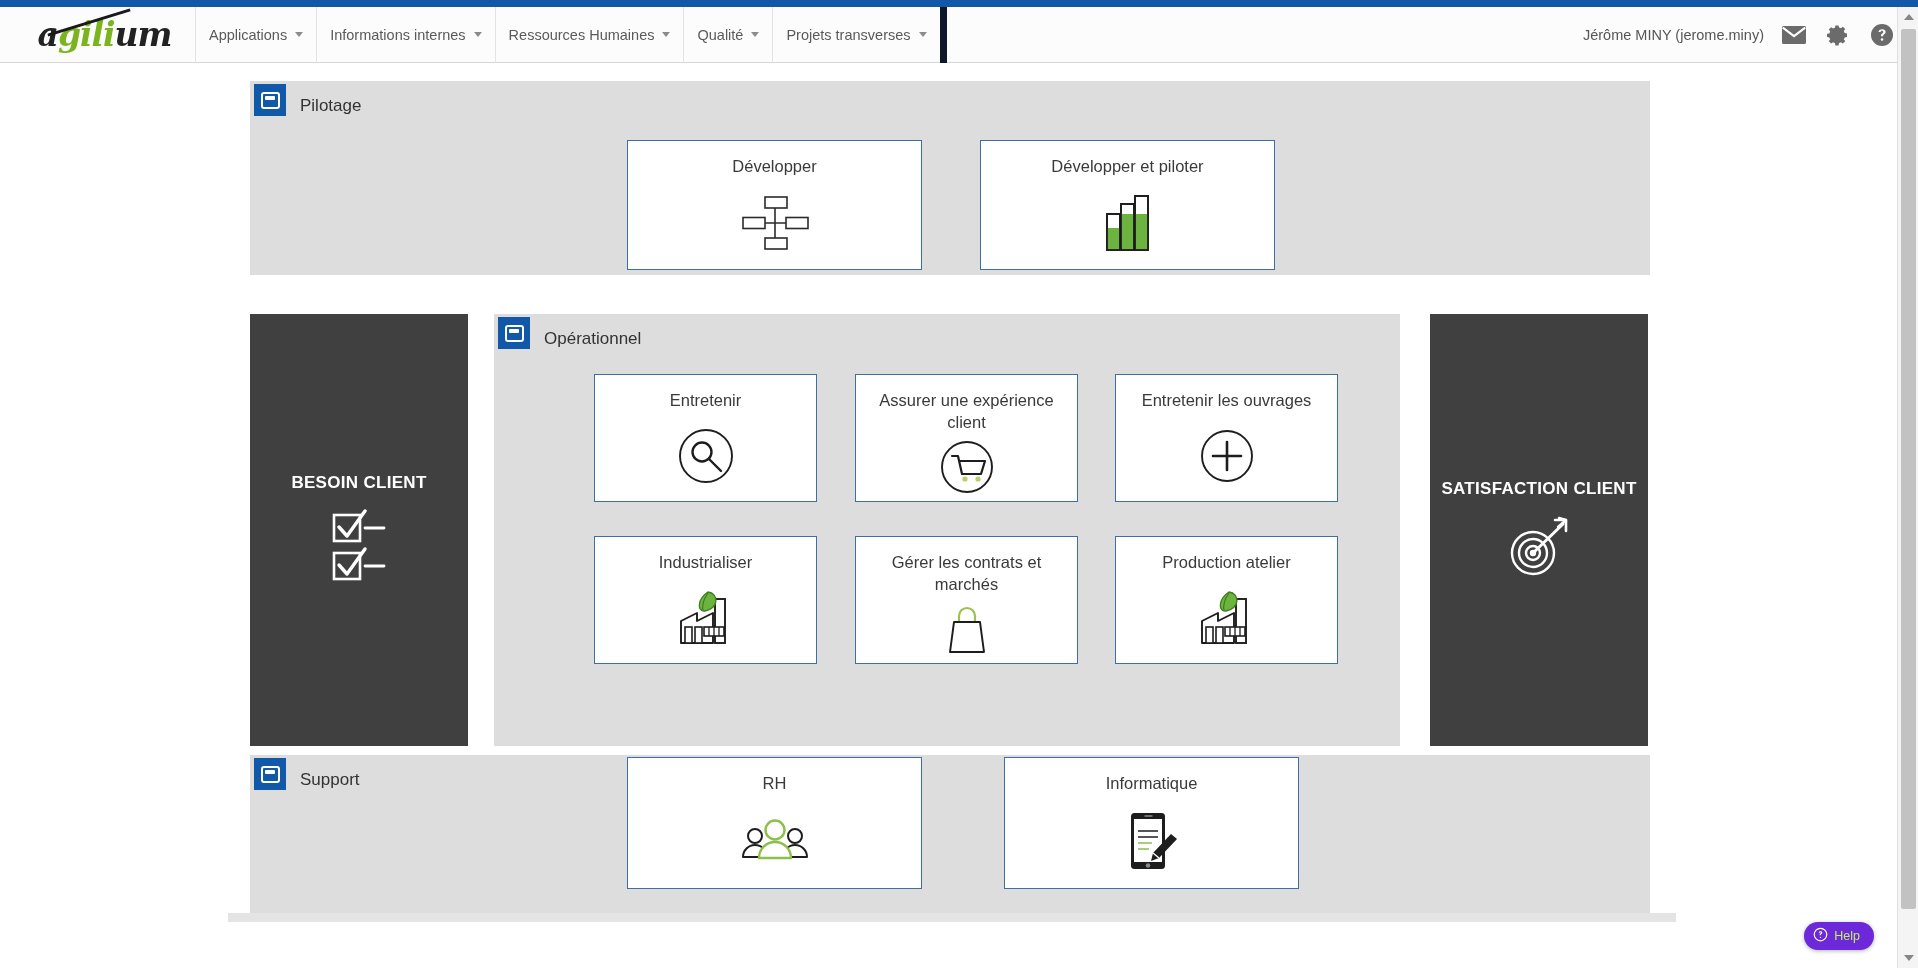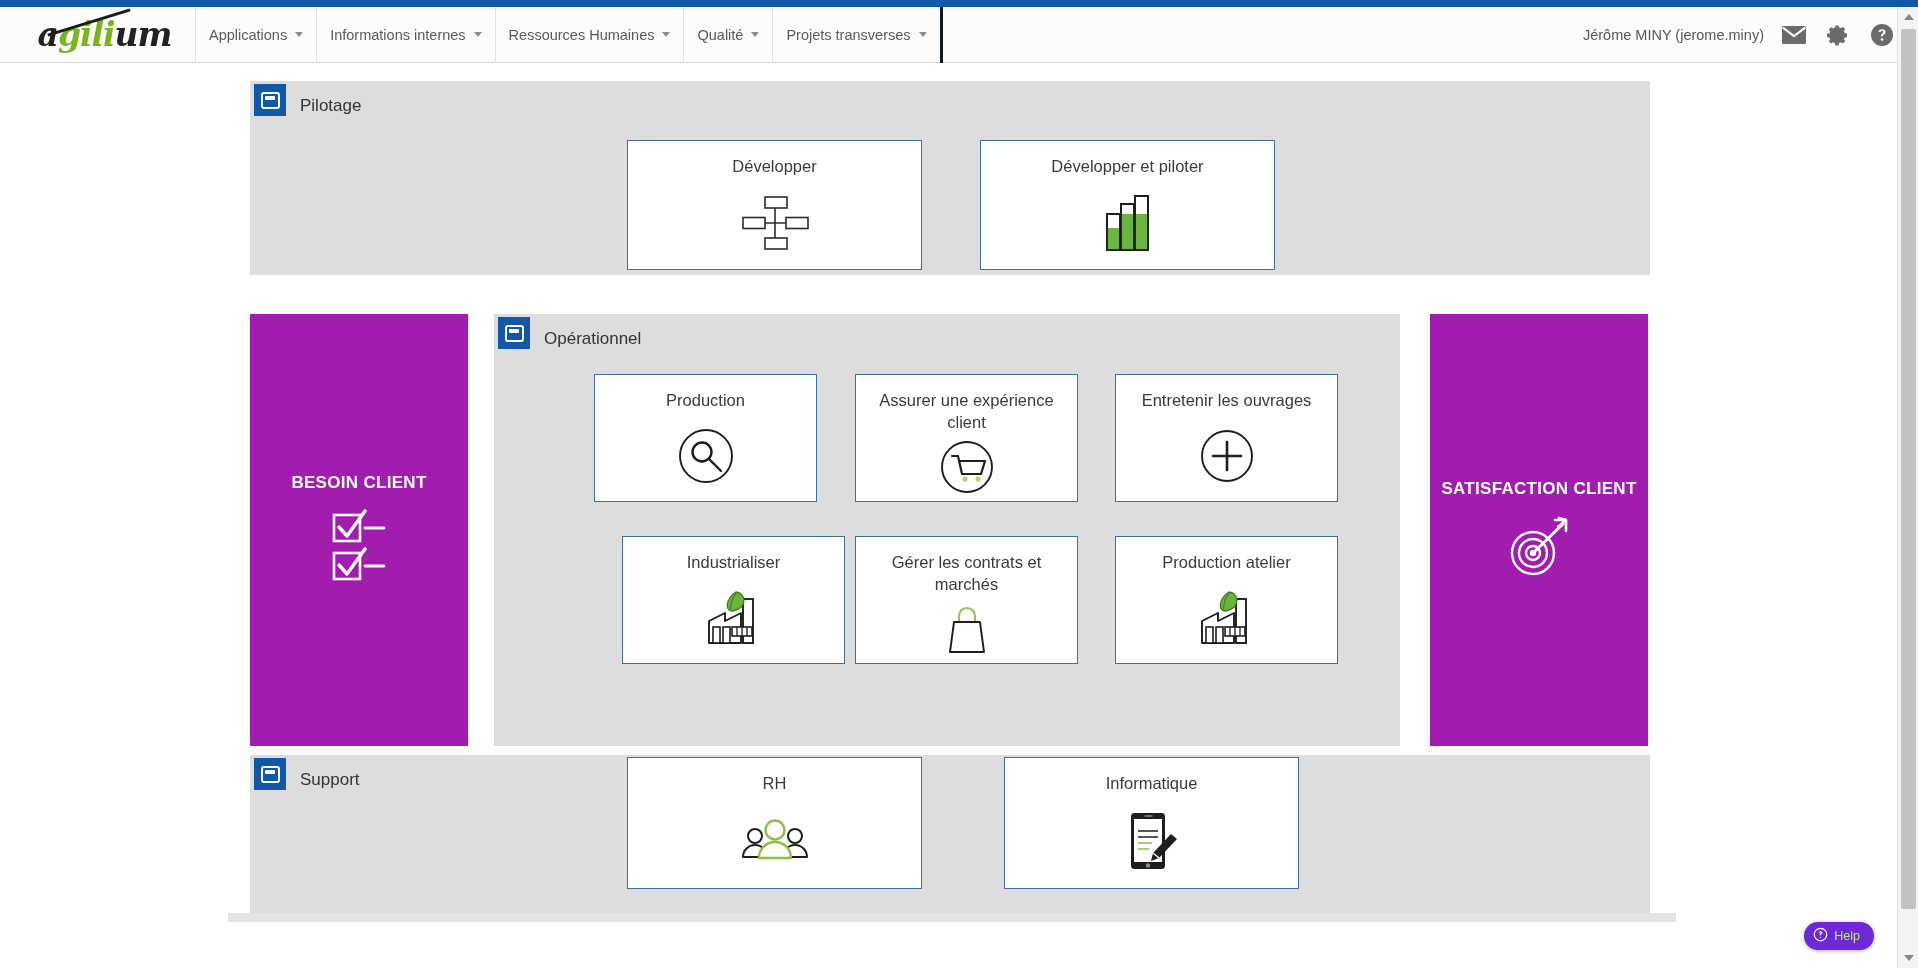--- a/index.html
+++ b/index.html
@@ -28,21 +28,21 @@
   .brand-slash { position:absolute; left:8px; top:6px; width:86px; height:3px;
                  background:#1a1a1a; transform:rotate(-17deg); }
 
   .navitems { display:flex; align-items:stretch; height:56px; }
   .navitem {
     display:flex; align-items:center; gap:8px;
     padding:0 13px; height:100%;
     border-left:1px solid #e3e3e3;
     color:#5a5a5a; font-size:14.5px; cursor:pointer; white-space:nowrap;
   }
-  .navitem:last-child { border-right:3px solid #0f172a; }
+  .navitem:last-child { border-right:7px solid #0f172a; }
   .caret { width:0;height:0;border-left:4.5px solid transparent;border-right:4.5px solid transparent;
            border-top:5px solid #8b8b8b; display:inline-block; }
 
   .nav-right { margin-left:auto; display:flex; align-items:center; gap:16px; padding-right:22px; }
   .username { color:#565656; font-size:14.5px; white-space:nowrap; }
   .nav-icon { width:28px; height:28px; color:#6b6b6b; cursor:pointer; display:flex;
               align-items:center; justify-content:center; }
   .nav-icon svg { display:block; }
 
   
@@ -65,21 +65,21 @@
     position:absolute; background:#fff; border:1px solid #3d6fa5;
     display:flex; flex-direction:column; align-items:center;
     padding-top:14px; cursor:pointer;
     box-shadow:0 0 0 0 rgba(0,0,0,0);
   }
   .card-title { font-size:16.5px; color:#3a3a3a; text-align:center; line-height:1.35; width:92%; }
   .card-icon { flex:1; display:flex; align-items:center; justify-content:center; width:100%; }
 
   
   .sidepanel {
-    position:absolute; background:#a21caf; color:#fff;
+    position:absolute; background:#404040; color:#fff;
     display:flex; flex-direction:column; align-items:center; justify-content:center;
     cursor:pointer;
   }
   .sidepanel-title { font-size:17px; font-weight:bold; text-align:center; line-height:1.4;
                      letter-spacing:0.3px; }
   .sidepanel-icon { margin-top:14px; }
 
   
   .help-btn {
     position:absolute; right:44px; bottom:18px;
@@ -232,21 +232,21 @@
     <div class="band" style="left:494px; top:250px; width:906px; height:432px;"></div>
 
     <div class="band-header" style="left:498px; top:253px;">
       <span class="band-icon">
         <span class="glyph"></span>
       </span>
       <span class="band-title">Opérationnel</span>
     </div>
 
     <div class="card" style="left:594px; top:310px; width:223px; height:128px;">
-      <div class="card-title">Production</div>
+      <div class="card-title">Entretenir</div>
       <div class="card-icon">
         <svg width="56" height="56" viewBox="0 0 56 56">
           <circle cx="28" cy="28" r="26" fill="none" stroke="#1d1d1d" stroke-width="1.9"></circle>
           <circle cx="24" cy="24" r="9.5" fill="none" stroke="#1d1d1d" stroke-width="2.4"></circle>
           <line x1="31" y1="31" x2="43" y2="43" stroke="#1d1d1d" stroke-width="2.4" stroke-linecap="round"></line>
         </svg>
       </div>
     </div>
 
     <div class="card" style="left:855px; top:310px; width:223px; height:128px;">
@@ -265,21 +265,21 @@
       <div class="card-title">Entretenir les ouvrages</div>
       <div class="card-icon">
         <svg width="54" height="54" viewBox="0 0 54 54">
           <circle cx="27" cy="27" r="25" fill="none" stroke="#1d1d1d" stroke-width="1.9"></circle>
           <line x1="27" y1="13" x2="27" y2="41" stroke="#1d1d1d" stroke-width="2.6" stroke-linecap="round"></line>
           <line x1="13" y1="27" x2="41" y2="27" stroke="#1d1d1d" stroke-width="2.6" stroke-linecap="round"></line>
         </svg>
       </div>
     </div>
 
-    <div class="card" style="left:594px; top:472px; width:223px; height:128px;margin-left:28px;">
+    <div class="card" style="left:594px; top:472px; width:223px; height:128px;">
       <div class="card-title">Industrialiser</div>
       <div class="card-icon">
         <svg width="62" height="58" viewBox="0 0 62 58">
           <path d="M6 54 V32 L22 24 V32 L38 24 V54 Z" fill="#fff" stroke="#1d1d1d" stroke-width="1.9" stroke-linejoin="round"></path>
           <rect x="40" y="10" width="10" height="44" fill="#fff" stroke="#1d1d1d" stroke-width="1.9"></rect>
           <rect x="10" y="38" width="7" height="16" fill="#fff" stroke="#1d1d1d" stroke-width="1.6"></rect>
           <rect x="20" y="38" width="7" height="16" fill="#fff" stroke="#1d1d1d" stroke-width="1.6"></rect>
           <rect x="29" y="38" width="20" height="9" fill="#fff" stroke="#1d1d1d" stroke-width="1.6"></rect>
           <line x1="34" y1="38" x2="34" y2="47" stroke="#1d1d1d" stroke-width="1.3"></line>
           <line x1="39" y1="38" x2="39" y2="47" stroke="#1d1d1d" stroke-width="1.3"></line>

